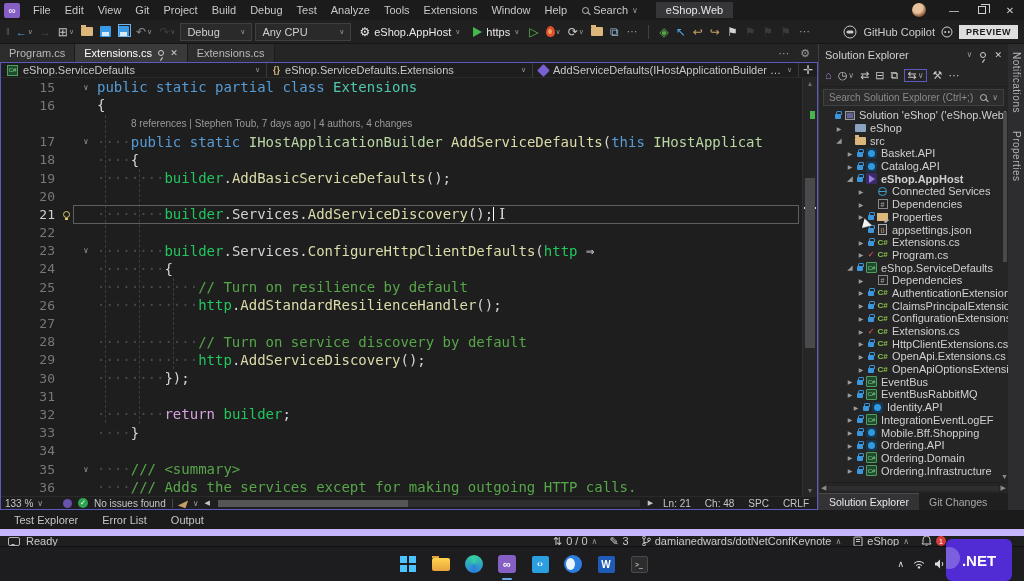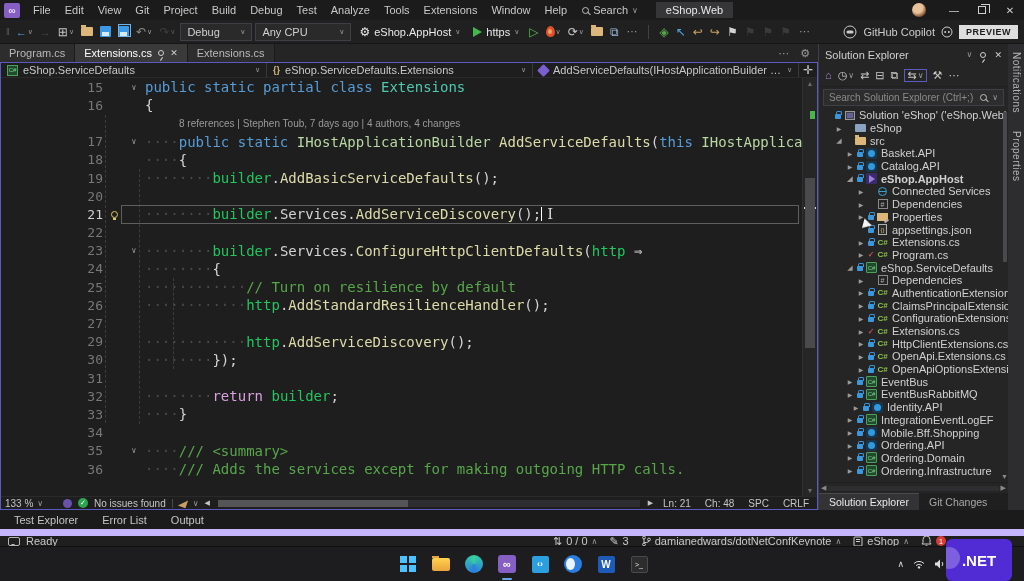--- a/index.html
+++ b/index.html
@@ -61,21 +61,21 @@
   .bc-seg{flex:1;display:flex;align-items:center;gap:5px;padding:0 6px;border-right:1px solid #3a3a3a;min-width:0;}
   .bc-label{white-space:nowrap;overflow:hidden;text-overflow:ellipsis;color:#c8c8c8;}
   .bc-chev{margin-left:auto;font-size:7px;color:#9a9a9a;}
   .bc-ic{flex:none;font-size:8px;line-height:8px;}
   .bc-ic0{width:11px;height:11px;background:#1f4a2c;border:1px solid #4f9f5f;color:#7fd08f;font-size:6px;display:flex;align-items:center;justify-content:center;}
   .bc-ic1{color:#d7ba7d;font-weight:bold;font-size:9px;}
   .bc-ic2{width:9px;height:9px;background:#7a5fd0;transform:rotate(45deg);border-radius:1px;}
   .bc-plus{width:18px;display:flex;align-items:center;justify-content:center;color:#c8c8c8;font-size:12px;}
   
   #editor-body{flex:1;display:flex;min-height:0;position:relative;background:#1e1e1e;}
-  #code-pane{flex:1;position:relative;overflow:hidden;font-family:"DejaVu Sans Mono",monospace;font-size:14px;padding-left:48px;}
+  #code-pane{flex:1;position:relative;overflow:hidden;font-family:"DejaVu Sans Mono",monospace;font-size:14px;}
   .ed-row{height:18.2px;display:flex;align-items:center;white-space:pre;position:relative;}
   .ln{width:58px;text-align:right;color:#787878;font-size:13px;flex:none;padding-right:4px;}
   .ln.cur{color:#d0d0d0;}
   .bulbcol{width:16px;flex:none;display:flex;align-items:center;}
   .foldcol{width:22px;flex:none;color:#9a9a9a;font-size:8px;text-align:center;}
   .codecol{flex:1;overflow:hidden;}
   .codelens{color:#9a9a9a;font-size:10px;font-family:"Liberation Sans",sans-serif;padding-left:34px;}
   .ws{color:#4a4a4a;}
   .tk-kw{color:#569cd6;} .tk-cls{color:#4ec9b0;} .tk-int{color:#b8d7a3;} .tk-m{color:#dcdcaa;}
   .tk-pn{color:#d4d4d4;} .tk-id{color:#d4d4d4;} .tk-loc{color:#22c55e;} .tk-cm{color:#57a64a;}
@@ -365,20 +365,21 @@
               <div class="ed-row"><span class="ln">18</span><span class="bulbcol"></span><span class="foldcol"></span><span class="codecol"><span class="ws">····</span><span class="tk-pn">{</span></span></div>
               <div class="ed-row"><span class="ln">19</span><span class="bulbcol"></span><span class="foldcol"></span><span class="codecol"><span class="ws">········</span><span class="tk-loc">builder</span><span class="tk-pn">.</span><span class="tk-m">AddBasicServiceDefaults</span><span class="tk-pn">();</span></span></div>
               <div class="ed-row"><span class="ln">20</span><span class="bulbcol"></span><span class="foldcol"></span><span class="codecol"></span></div>
               <div class="ed-row boxed"><span class="ln cur">21</span><span class="bulbcol"><span class="bulb-ic"></span></span><span class="foldcol"></span><span class="codecol"><span class="ws">········</span><span class="tk-loc">builder</span><span class="tk-pn">.</span><span class="tk-id">Services</span><span class="tk-pn">.</span><span class="tk-m">AddServiceDiscovery</span><span class="tk-pn">();</span><span class="caret"></span><span class="ibeam">I</span></span></div>
               <div class="ed-row"><span class="ln">22</span><span class="bulbcol"></span><span class="foldcol"></span><span class="codecol"></span></div>
               <div class="ed-row"><span class="ln">23</span><span class="bulbcol"></span><span class="foldcol">∨</span><span class="codecol"><span class="ws">········</span><span class="tk-loc">builder</span><span class="tk-pn">.</span><span class="tk-id">Services</span><span class="tk-pn">.</span><span class="tk-m">ConfigureHttpClientDefaults</span><span class="tk-pn">(</span><span class="tk-loc">http</span><span class="tk-pn"> </span><span class="tk-op">⇒</span></span></div>
               <div class="ed-row"><span class="ln">24</span><span class="bulbcol"></span><span class="foldcol"></span><span class="codecol"><span class="ws">········</span><span class="tk-pn">{</span></span></div>
               <div class="ed-row"><span class="ln">25</span><span class="bulbcol"></span><span class="foldcol"></span><span class="codecol"><span class="ws">············</span><span class="tk-cm">// Turn on resilience by default</span></span></div>
               <div class="ed-row"><span class="ln">26</span><span class="bulbcol"></span><span class="foldcol"></span><span class="codecol"><span class="ws">············</span><span class="tk-loc">http</span><span class="tk-pn">.</span><span class="tk-m">AddStandardResilienceHandler</span><span class="tk-pn">();</span></span></div>
               <div class="ed-row"><span class="ln">27</span><span class="bulbcol"></span><span class="foldcol"></span><span class="codecol"></span></div>
+              <div class="ed-row"><span class="ln">28</span><span class="bulbcol"></span><span class="foldcol"></span><span class="codecol"><span class="ws">············</span><span class="tk-cm">// Turn on service discovery by default</span></span></div>
               <div class="ed-row"><span class="ln">29</span><span class="bulbcol"></span><span class="foldcol"></span><span class="codecol"><span class="ws">············</span><span class="tk-loc">http</span><span class="tk-pn">.</span><span class="tk-m">AddServiceDiscovery</span><span class="tk-pn">();</span></span></div>
               <div class="ed-row"><span class="ln">30</span><span class="bulbcol"></span><span class="foldcol"></span><span class="codecol"><span class="ws">········</span><span class="tk-pn">});</span></span></div>
               <div class="ed-row"><span class="ln">31</span><span class="bulbcol"></span><span class="foldcol"></span><span class="codecol"></span></div>
               <div class="ed-row"><span class="ln">32</span><span class="bulbcol"></span><span class="foldcol"></span><span class="codecol"><span class="ws">········</span><span class="tk-ctl">return</span><span class="tk-pn"> </span><span class="tk-loc">builder</span><span class="tk-pn">;</span></span></div>
               <div class="ed-row"><span class="ln">33</span><span class="bulbcol"></span><span class="foldcol"></span><span class="codecol"><span class="ws">····</span><span class="tk-pn">}</span></span></div>
               <div class="ed-row"><span class="ln">34</span><span class="bulbcol"></span><span class="foldcol"></span><span class="codecol"></span></div>
               <div class="ed-row"><span class="ln">35</span><span class="bulbcol"></span><span class="foldcol">∨</span><span class="codecol"><span class="ws">····</span><span class="tk-cm">/// &lt;summary&gt;</span></span></div>
               <div class="ed-row"><span class="ln">36</span><span class="bulbcol"></span><span class="foldcol"></span><span class="codecol"><span class="ws">····</span><span class="tk-cm">/// Adds the services except for making outgoing HTTP calls.</span></span></div>
             </div>
         </div>

